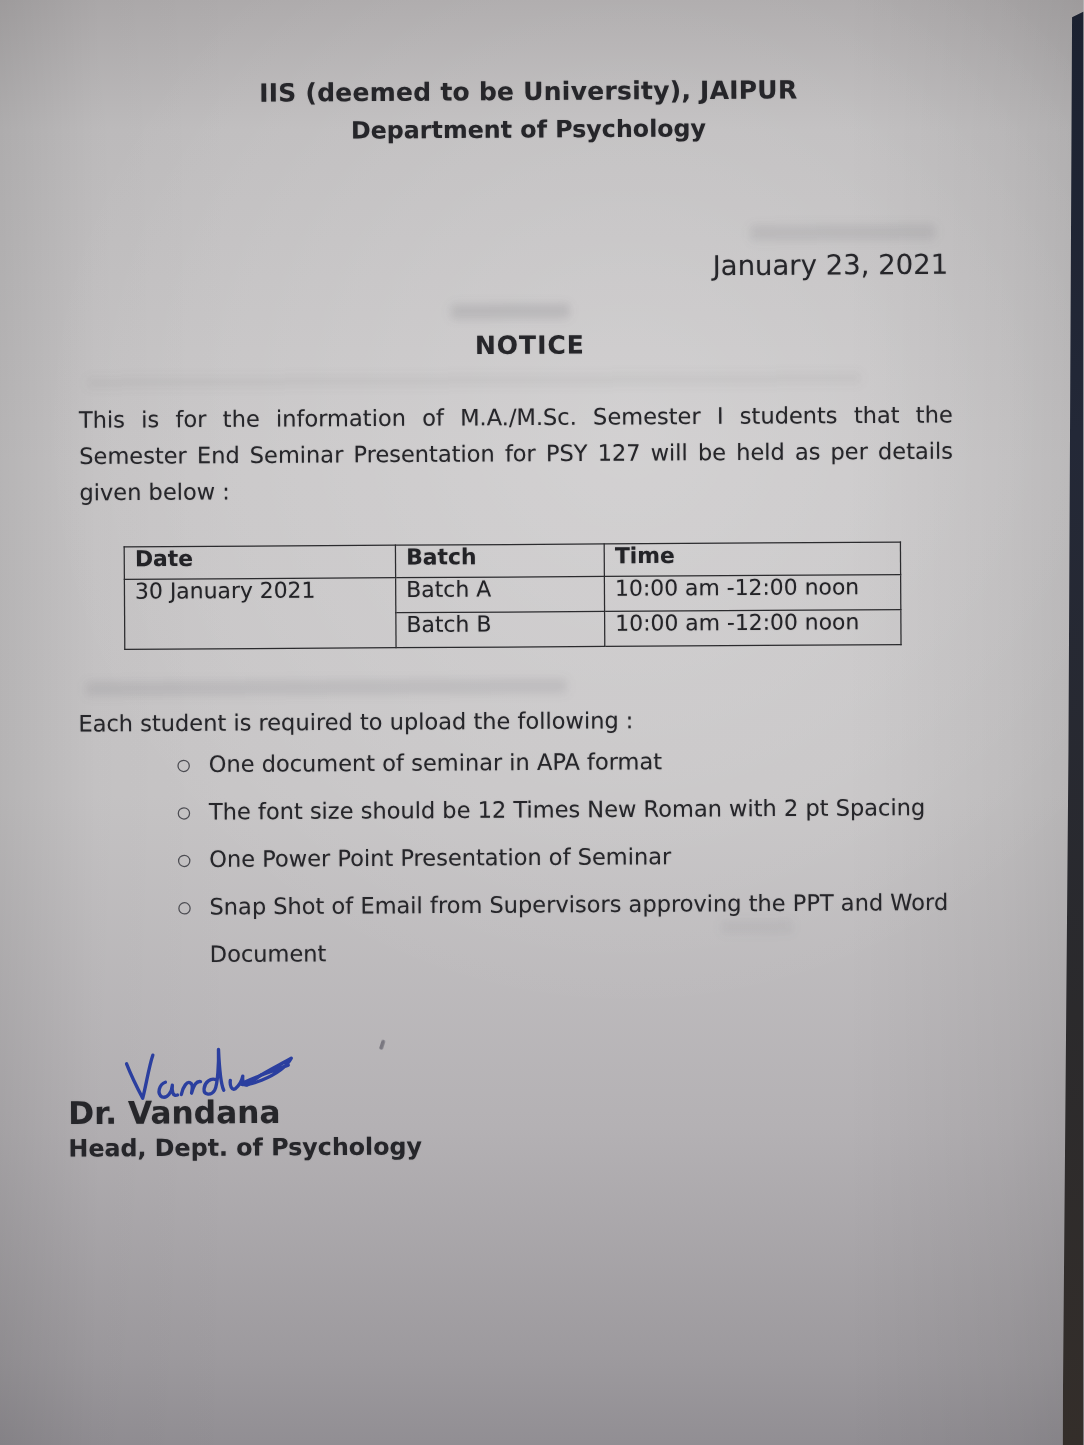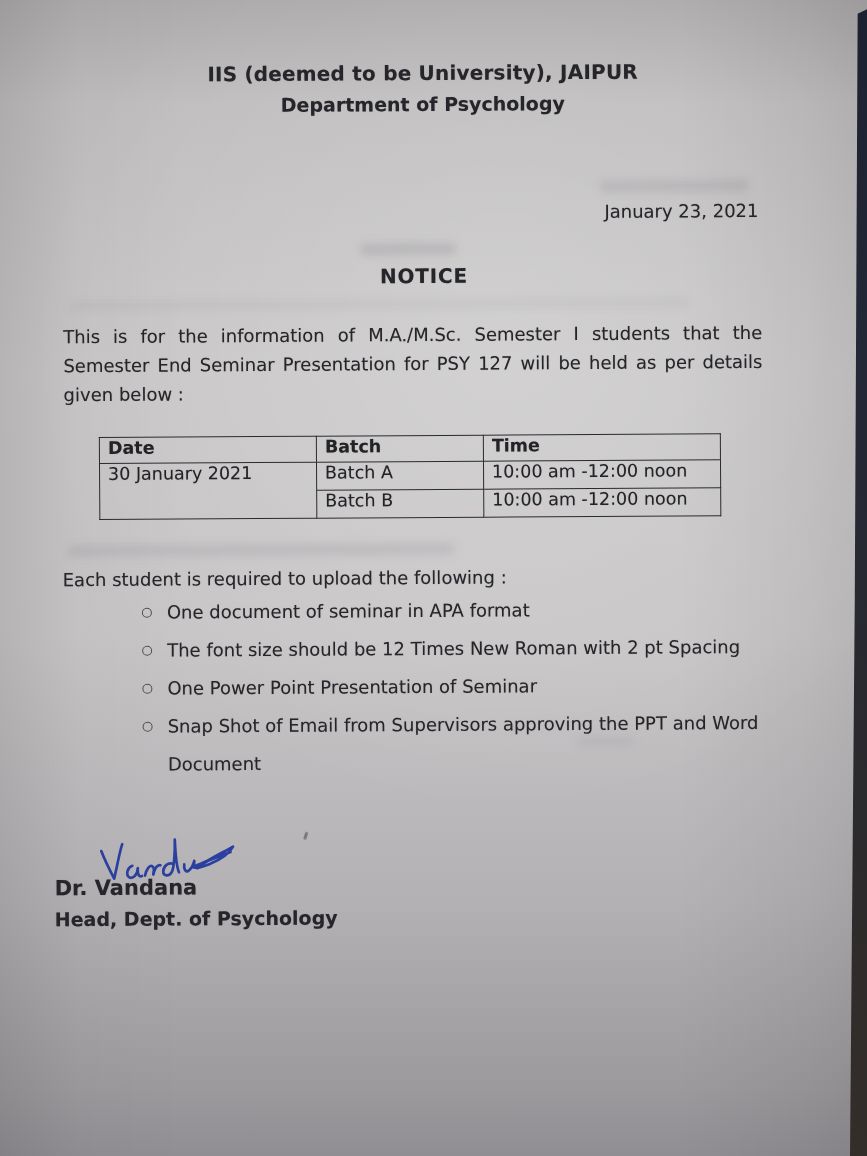--- a/index.html
+++ b/index.html
@@ -17,38 +17,38 @@
     transform:rotate(-0.35deg);transform-origin:50% 40%;
     text-shadow:0 0 1px rgba(35,35,40,0.28);
   }
   .backdrop-edge{
     position:absolute;top:0;right:0;width:17px;height:1156px;
     background:linear-gradient(180deg,#1b2130 0%,#232837 30%,#2b2a2c 70%,#342e2a 100%);
     clip-path:polygon(45% 1.2%,100% 0.8%,100% 100%,0% 100%,28% 52%);
   }
   .h-line1{position:absolute;top:61px;left:0;width:100%;text-align:center;font-weight:bold;font-size:20px;letter-spacing:0.2px;}
   .h-line2{position:absolute;top:93px;left:0;width:100%;text-align:center;font-weight:bold;font-size:19px;}
-  .date-line{position:absolute;top:202px;right:90px;font-size:18px;}
+  .date-line{position:absolute;top:202px;right:90px;font-size:22px;}
   .notice-title{position:absolute;top:264px;left:0;width:100%;text-align:center;font-weight:bold;font-size:20px;letter-spacing:0.8px;}
   .intro{position:absolute;top:320px;left:64px;width:699px;font-size:18px;line-height:29px;}
   .intro .jl{text-align:justify;text-align-last:justify;}
   .intro .ll{text-align:left;}
   table.sched{position:absolute;top:435px;left:99px;border-collapse:collapse;font-size:17.5px;color:#232327;}
   table.sched th,table.sched td{border:1.9px solid #2b2b2e;padding:0 8px 2px 8px;text-align:left;vertical-align:top;font-weight:normal;height:25px;}
   table.sched th{font-weight:bold;height:23px;}
   .col-date{width:200px;} .col-batch{width:150px;} .col-time{width:220px;}
   .upload-heading{position:absolute;top:567px;left:62px;font-size:18px;}
   ul.upload-list{position:absolute;top:592px;left:139px;margin:0;padding:0;list-style:none;font-size:18px;}
   ul.upload-list li{position:relative;padding-left:27px;line-height:38px;max-width:606px;}
   ul.upload-list li .marker{
     position:absolute;left:2px;top:14px;width:8px;height:8px;
     border:1.9px solid #4c4c52;border-radius:50%;background:transparent;
   }
   .sig-svg{position:absolute;left:92px;top:830px;transform:rotate(-7deg);}
-  .sig-name{position:absolute;top:874px;left:52px;font-weight:bold;font-size:21px;}
+  .sig-name{position:absolute;top:874px;left:52px;font-weight:bold;font-size:25px;}
   .sig-role{position:absolute;top:906px;left:52px;font-weight:bold;font-size:19px;}
   .smudge{position:absolute;background:rgba(55,55,64,0.10);filter:blur(4px);border-radius:3px;}
   .s1{left:602px;top:181px;width:148px;height:13px;}
   .s2{left:362px;top:243px;width:95px;height:12px;background:rgba(55,55,64,0.13);}
   .s3{left:68px;top:543px;width:385px;height:12px;}
   .s4{left:70px;top:299px;width:620px;height:10px;background:rgba(55,55,64,0.05);}
   .s5{left:575px;top:737px;width:58px;height:11px;background:rgba(55,55,64,0.06);}
   .pen-speck{position:absolute;left:302px;top:831px;width:3px;height:8px;background:rgba(45,45,60,0.45);border-radius:2px;transform:rotate(18deg);filter:blur(0.4px);}
 </style>
 </head>

